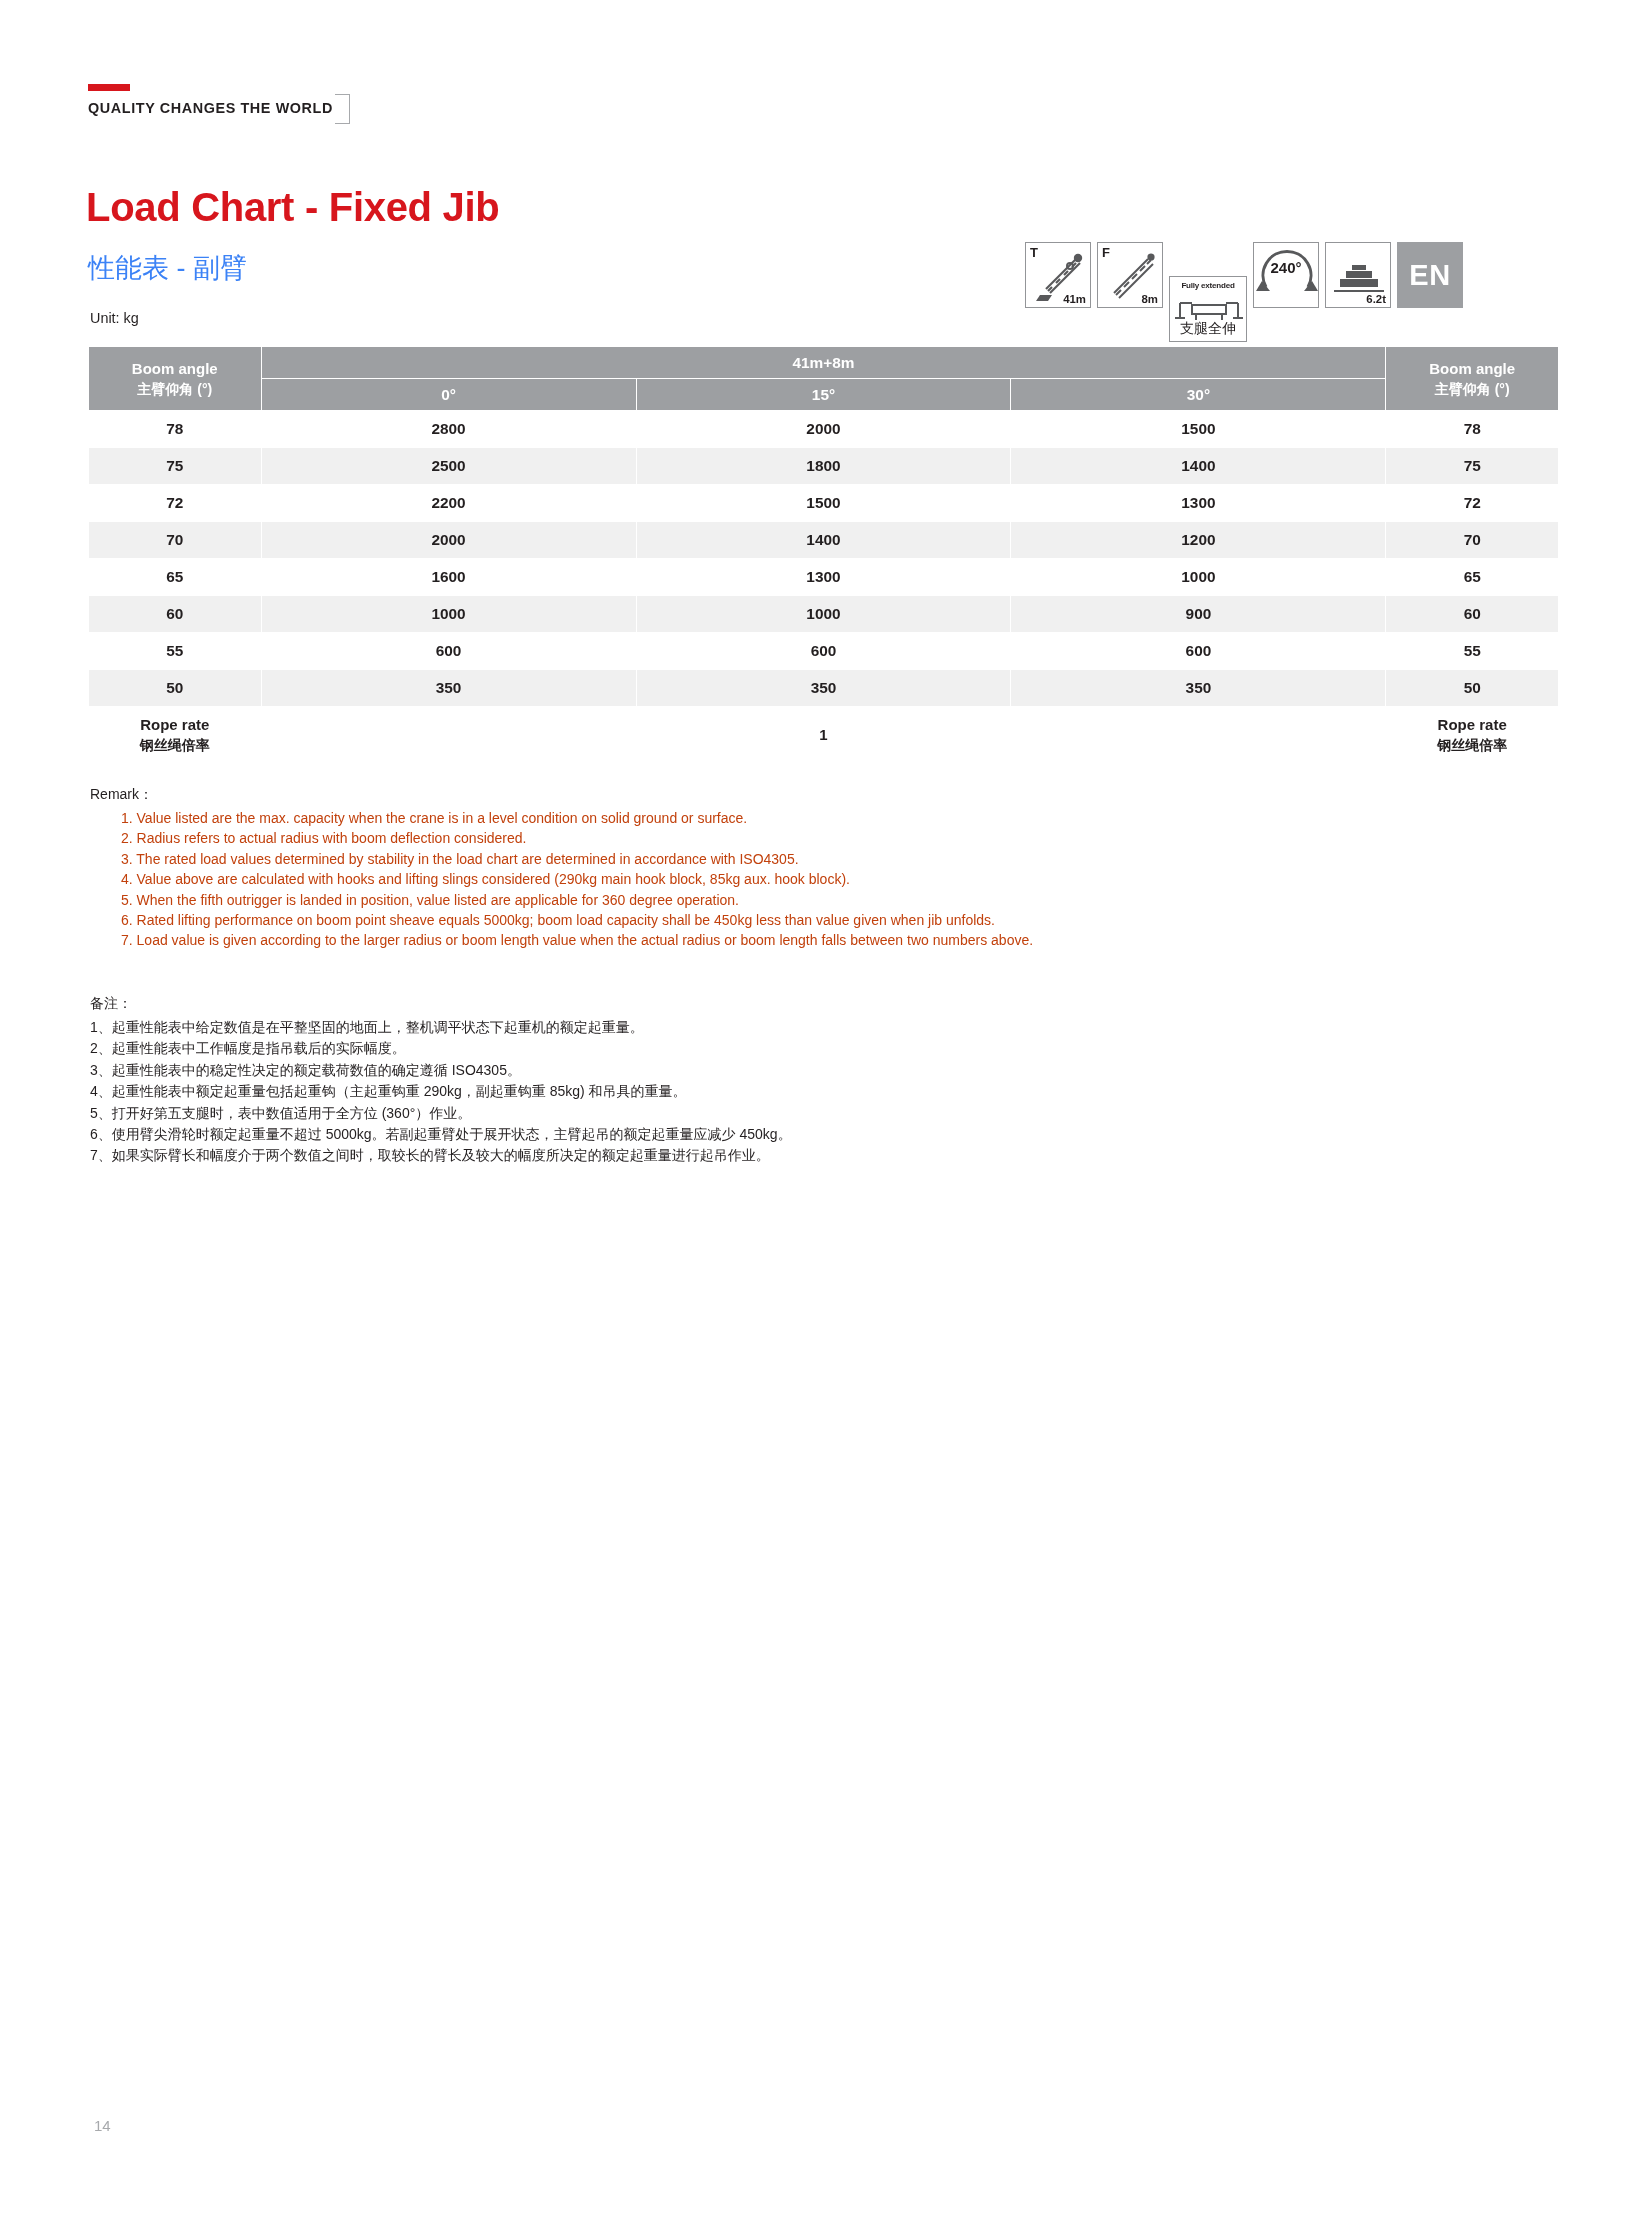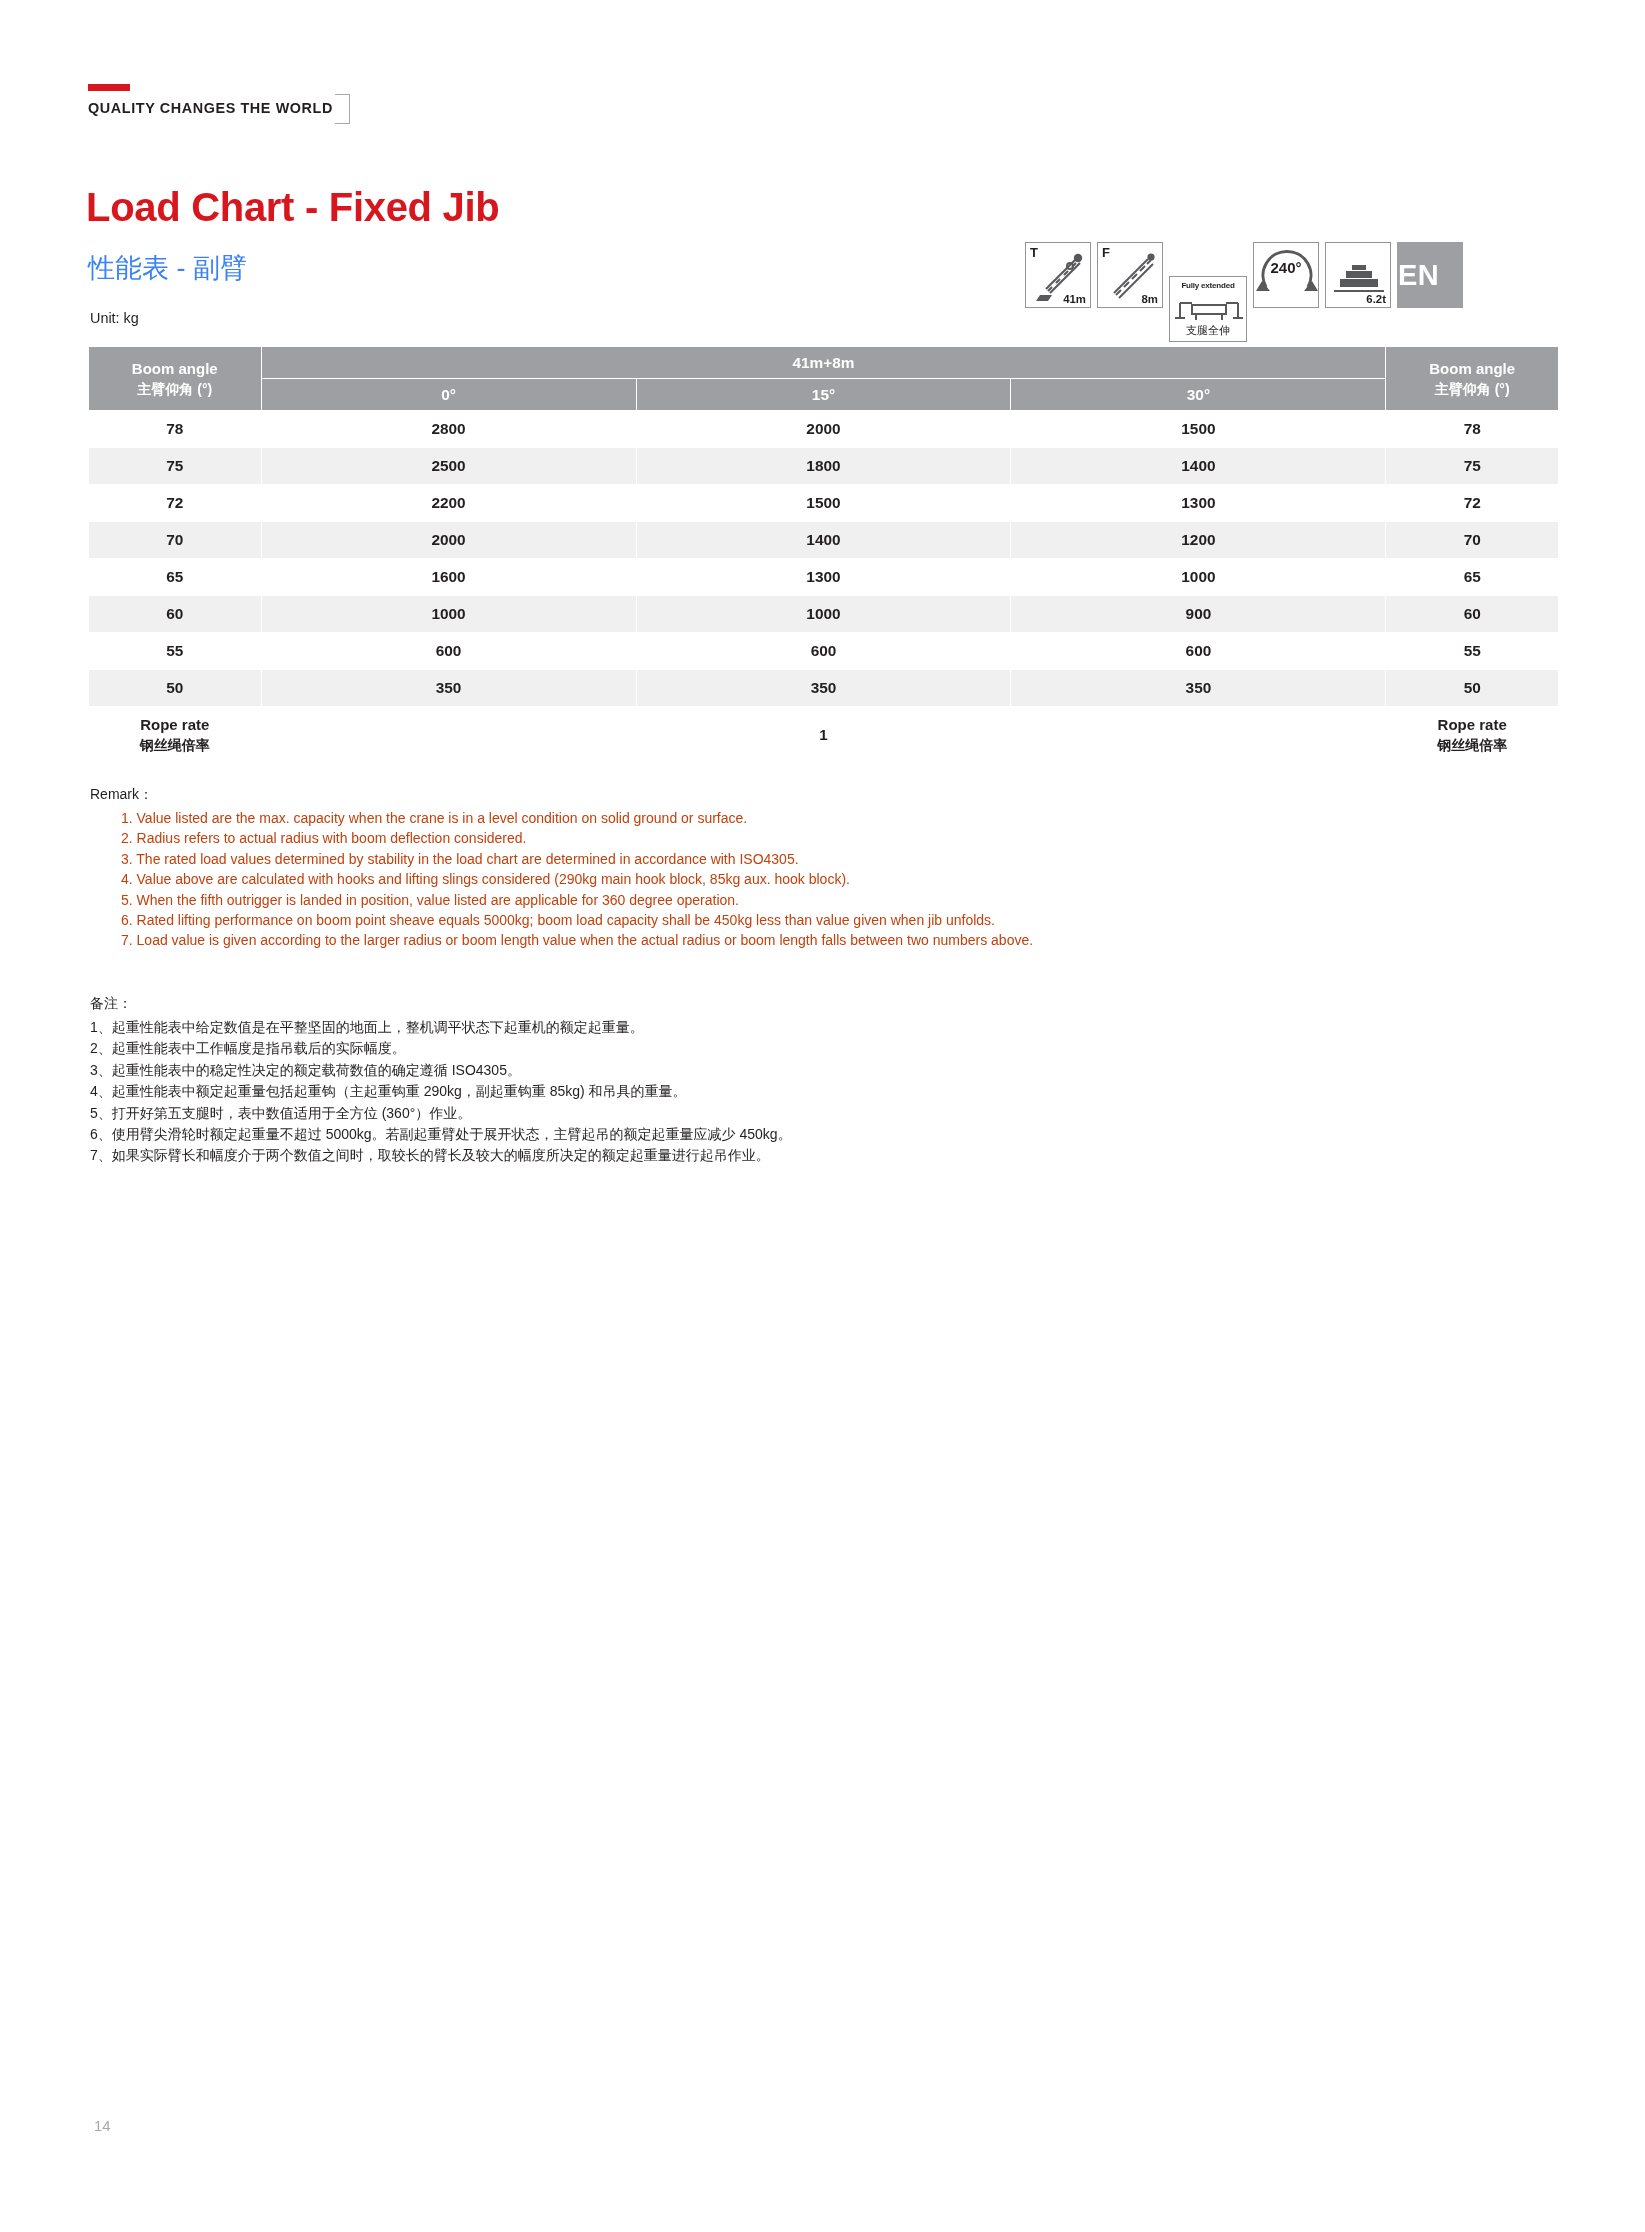--- a/index.html
+++ b/index.html
@@ -123,20 +123,21 @@
     color: #231f20;
   }
   .ibox svg { position: absolute; left: 0; top: 0; }
   .ibox.wide { width: 78px; margin-top: 34px; }
   .ibox.en {
     width: 66px;
     background: #9d9fa2;
     border-color: #9d9fa2;
     display: flex;
     align-items: center;
+    justify-content: center;
   }
   .ibox.en span {
     font-size: 29px;
     font-weight: bold;
     color: #ffffff;
     letter-spacing: 0.5px;
   }
   .ibox .top-mini {
     position: absolute;
     left: 0;
@@ -147,21 +148,21 @@
     font-weight: bold;
     color: #231f20;
     letter-spacing: -0.2px;
   }
   .ibox .bot-mini {
     position: absolute;
     left: 0;
     right: 0;
     bottom: 3px;
     text-align: center;
-    font-size: 11px;
+    font-size: 14px;
     color: #231f20;
   }
   .ibox .deg-label {
     position: absolute;
     left: 0;
     right: 0;
     top: 16px;
     text-align: center;
     font-size: 15px;
     font-weight: bold;

